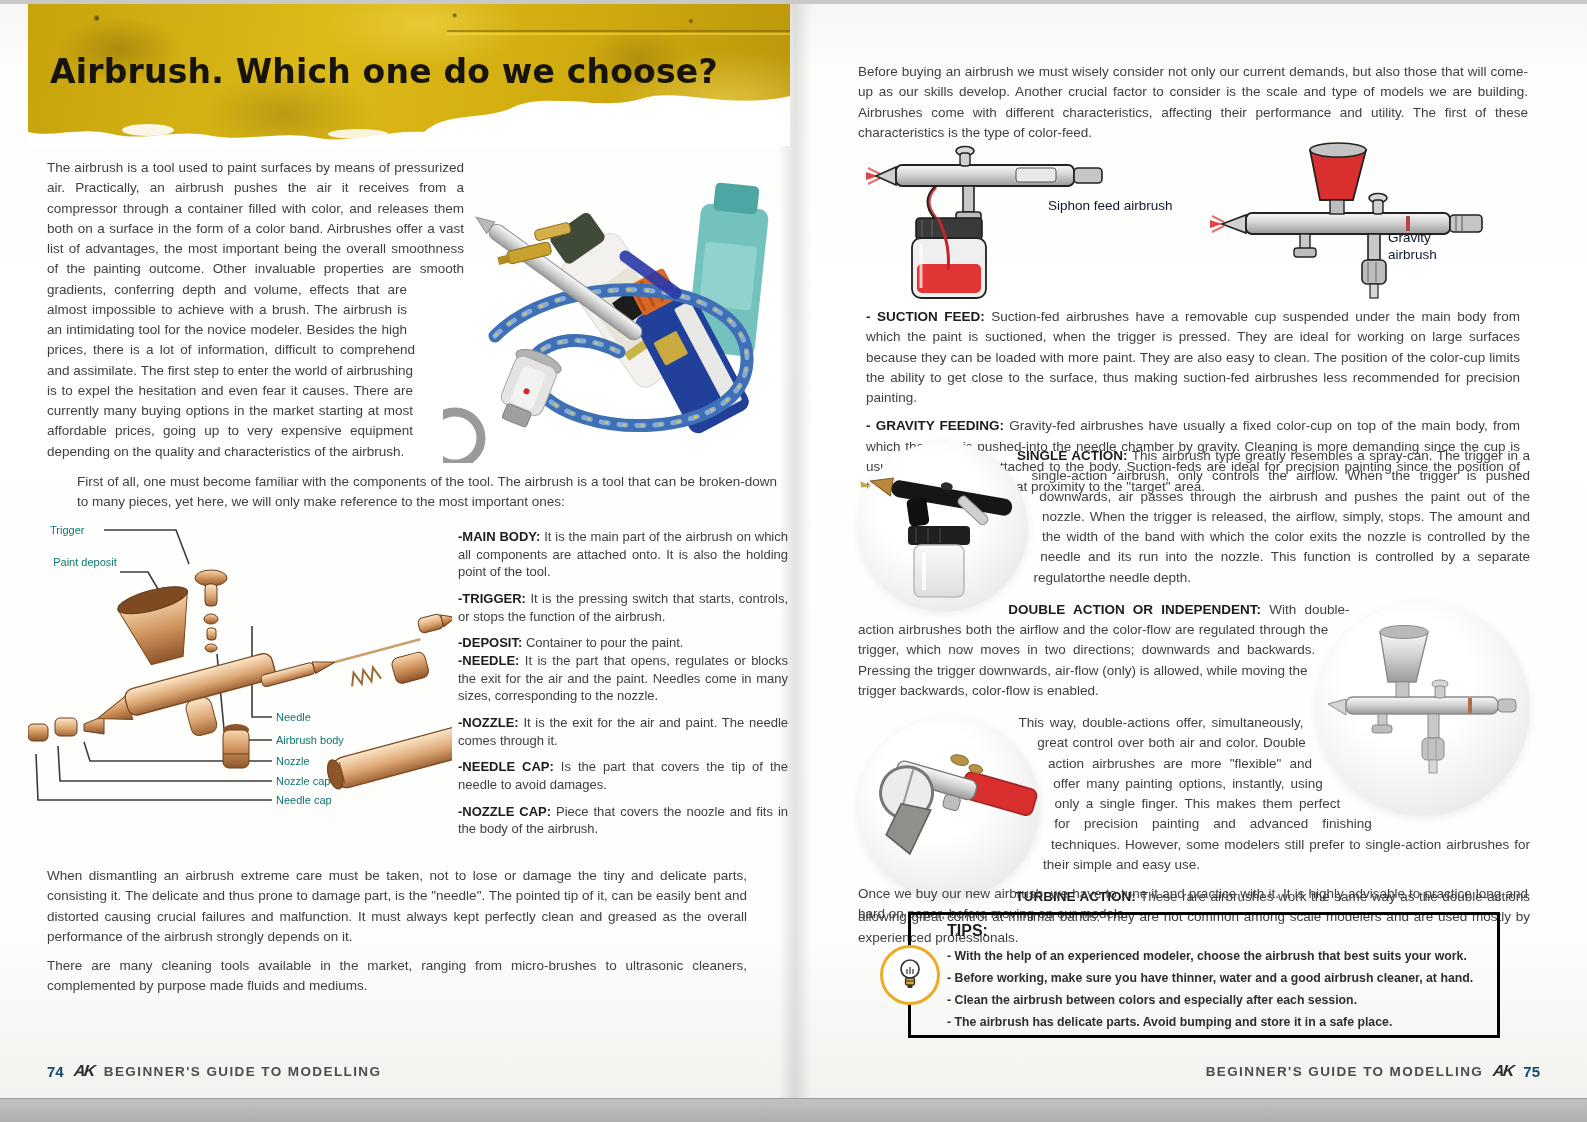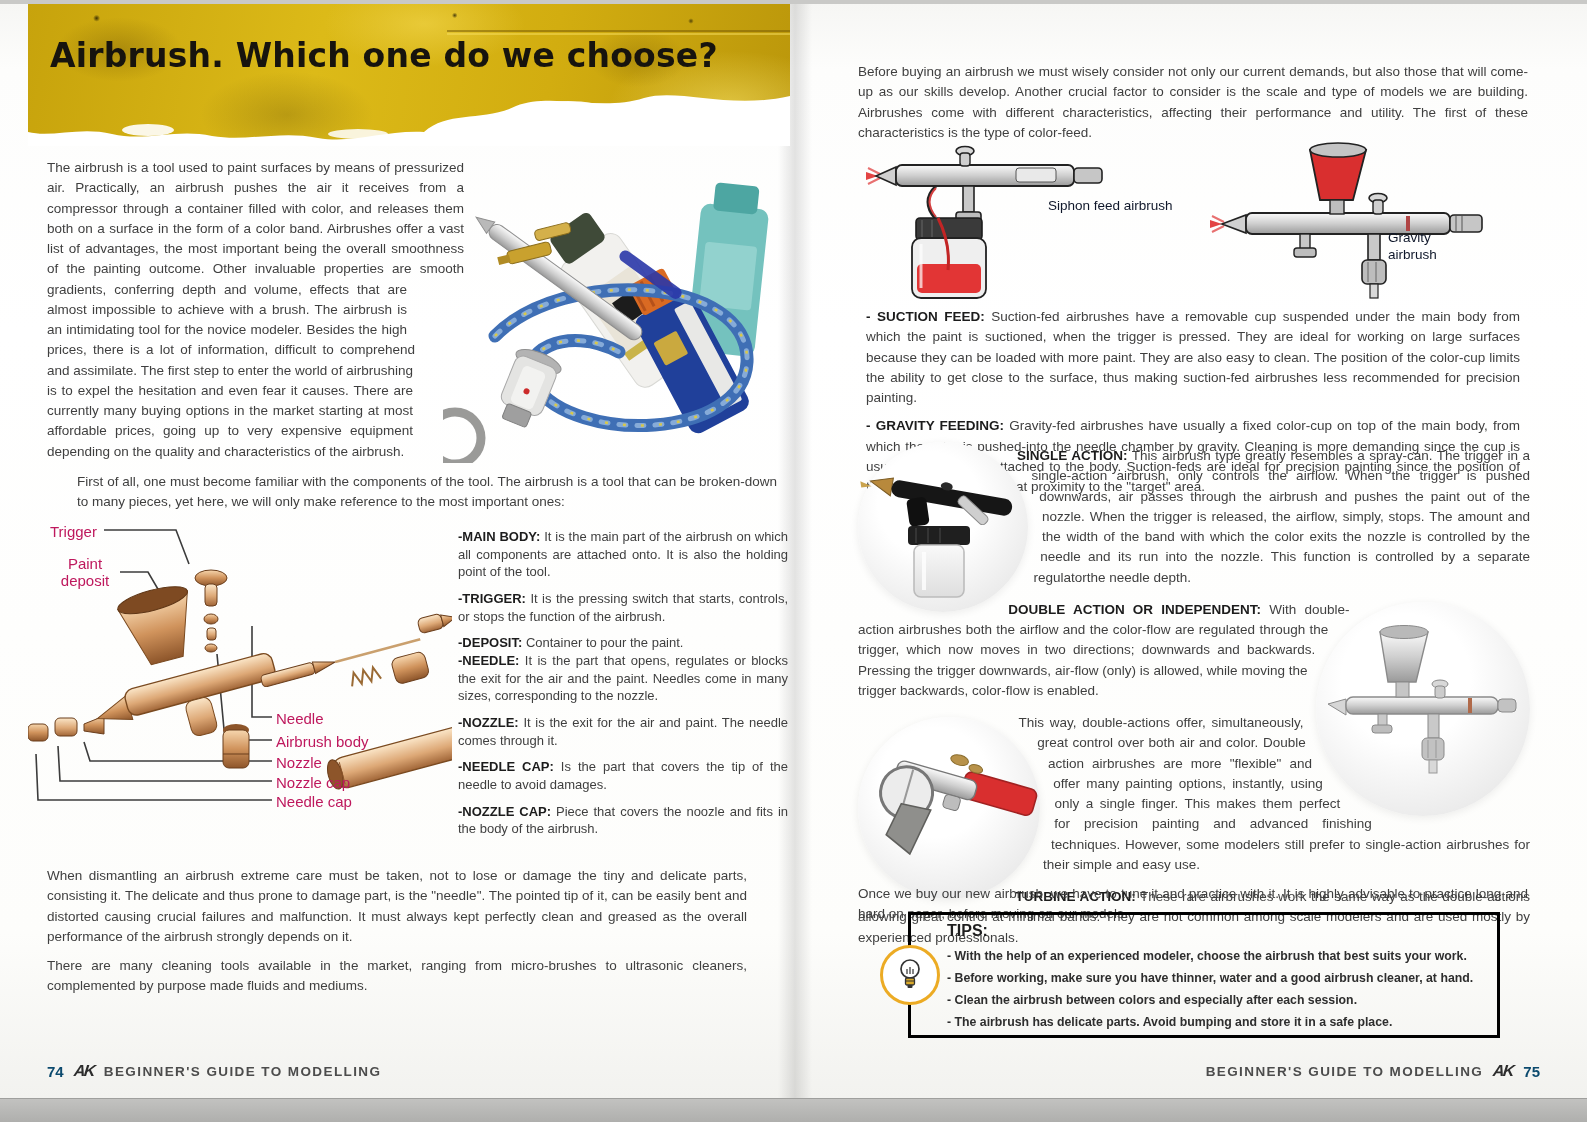--- a/index.html
+++ b/index.html
@@ -21,36 +21,36 @@
       radial-gradient(circle 4px at 87% 12%, rgba(35,28,2,.7), transparent 70%),
       radial-gradient(ellipse 90px 46px at 12% 32%, rgba(116,88,6,.38), transparent 70%),
       radial-gradient(ellipse 140px 60px at 52% 14%, rgba(246,219,84,.55), transparent 72%),
       radial-gradient(ellipse 70px 42px at 80% 38%, rgba(122,94,8,.32), transparent 70%),
       radial-gradient(ellipse 120px 60px at 34% 78%, rgba(98,76,6,.28), transparent 72%),
       radial-gradient(ellipse 160px 70px at 92% 70%, rgba(250,230,110,.5), transparent 75%),
       linear-gradient(100deg,#c7a30c 0%,#dcba18 38%,#d2ad10 68%,#bb970b 100%);}
   .banner::after{content:"";position:absolute;left:55%;top:26px;width:45%;height:2px;
     background:rgba(122,92,8,.55);box-shadow:0 3px 0 rgba(248,224,96,.5);}
   .banner-torn{position:absolute;left:0;bottom:0;width:762px;height:60px;}
-  .page-title{position:absolute;left:22px;top:32px;font-size:33px;font-weight:800;color:#17140e;
+  .page-title{position:absolute;left:22px;top:48px;font-size:33px;font-weight:800;color:#17140e;
     letter-spacing:0.2px;font-family:"DejaVu Sans","Liberation Sans",sans-serif;}
 
   
   .body-txt{font-size:13.5px;line-height:1.5;color:#3f3f3f;text-align:justify;}
   .term{font-weight:bold;color:#1c1c1c;}
 
   
   .intro{position:absolute;left:47px;top:158px;width:418px;}
   .fl{float:right;clear:right;}
   .f1{width:1px;height:128px;}.f2{width:58px;height:46px;}.f3{width:50px;height:46px;}
   .f4{width:52px;height:50px;}.f5{width:40px;height:44px;}
   .product-photo{position:absolute;left:443px;top:148px;width:347px;height:315px;}
   .first-of-all{position:absolute;left:47px;top:472px;width:700px;margin-left:30px;}
   .diagram{position:absolute;left:28px;top:516px;width:424px;height:318px;}
-  .dlabel{position:absolute;font-size:15px;color:#be185d;line-height:1.12;}
+  .dlabel{position:absolute;font-size:11px;color:#0f766e;line-height:1.12;}
   .dl-trigger{left:22px;top:8px;}
   .dl-paint{left:24px;top:40px;width:66px;text-align:center;}
   .dl-needle{left:248px;top:195px;}
   .dl-body{left:248px;top:218px;}
   .dl-nozzle{left:248px;top:239px;}
   .dl-nozzlecap{left:248px;top:259px;}
   .dl-needlecap{left:248px;top:278px;}
   .component-defs{position:absolute;left:458px;top:528px;width:330px;}
   .component-defs p{margin:0 0 9px 0;font-size:13px;line-height:1.36;color:#3f3f3f;text-align:justify;}
   .para-a{position:absolute;left:47px;top:866px;width:700px;}

